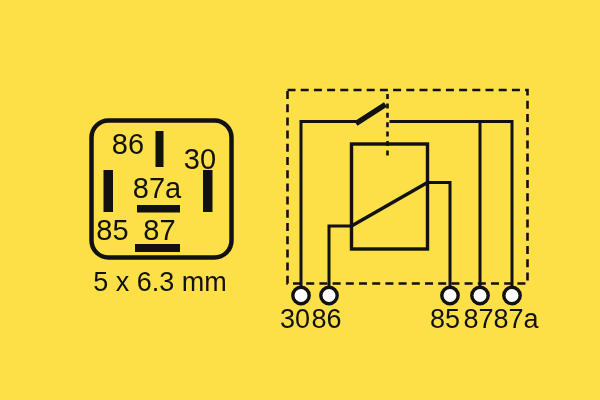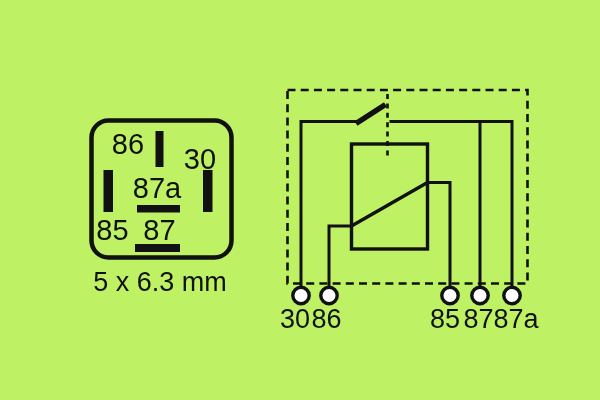--- a/index.html
+++ b/index.html
@@ -4,21 +4,21 @@
 <style>
   html, body {
     margin: 0;
     padding: 0;
     background: #ffffff;
   }
   .canvas {
     position: relative;
     width: 600px;
     height: 400px;
-    background: #bef264;
+    background: #fde047;
     overflow: hidden;
   }
   svg {
     display: block;
   }
   .ink-stroke { stroke: #111111; fill: none; }
   .ink-fill   { fill: #111111; }
   .label {
     font-family: "Liberation Sans", "DejaVu Sans", sans-serif;
     fill: #111111;

